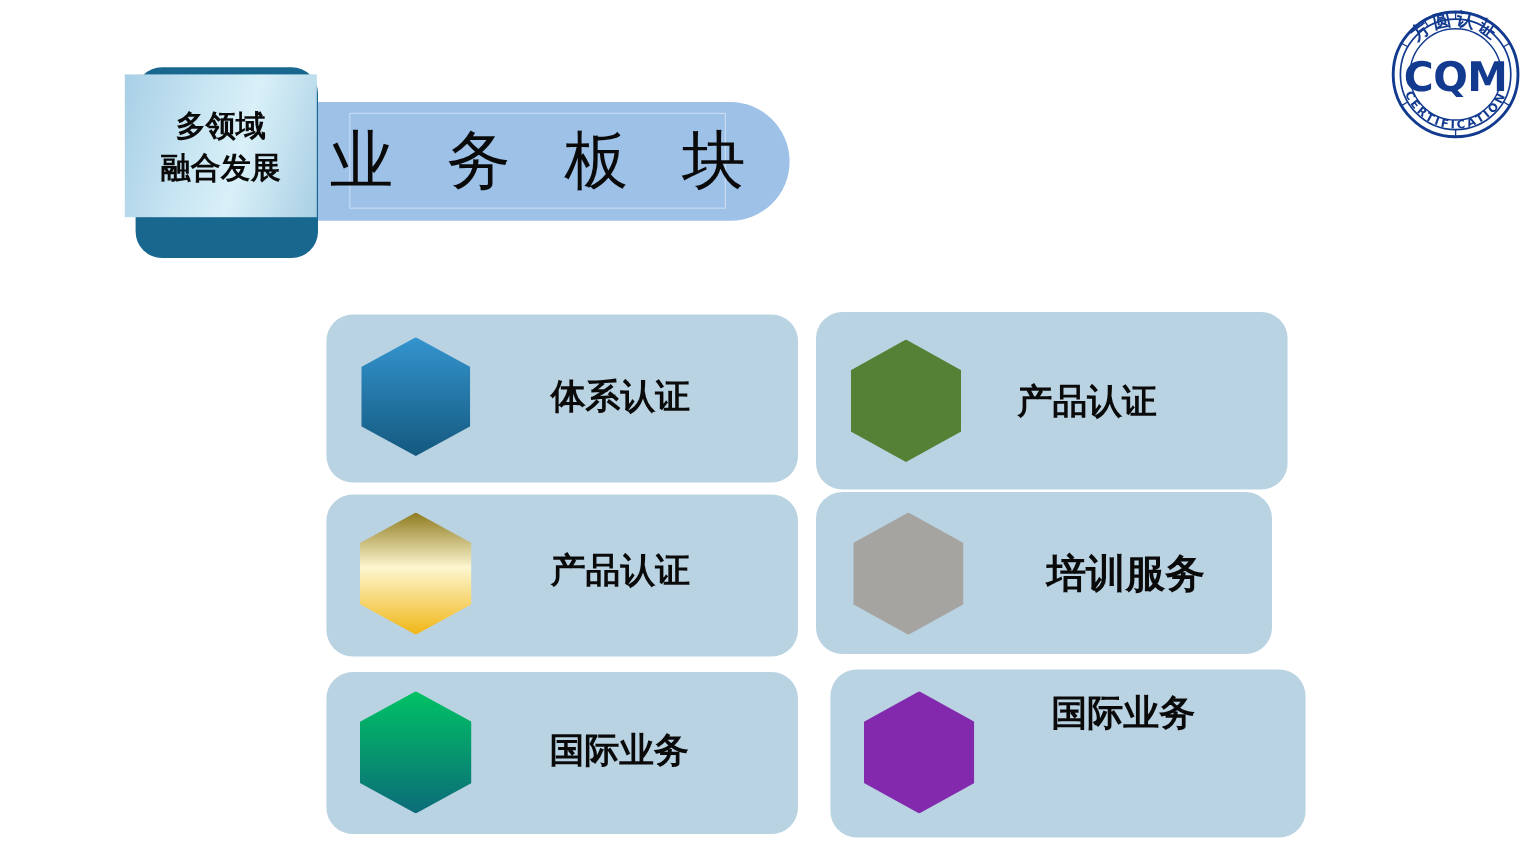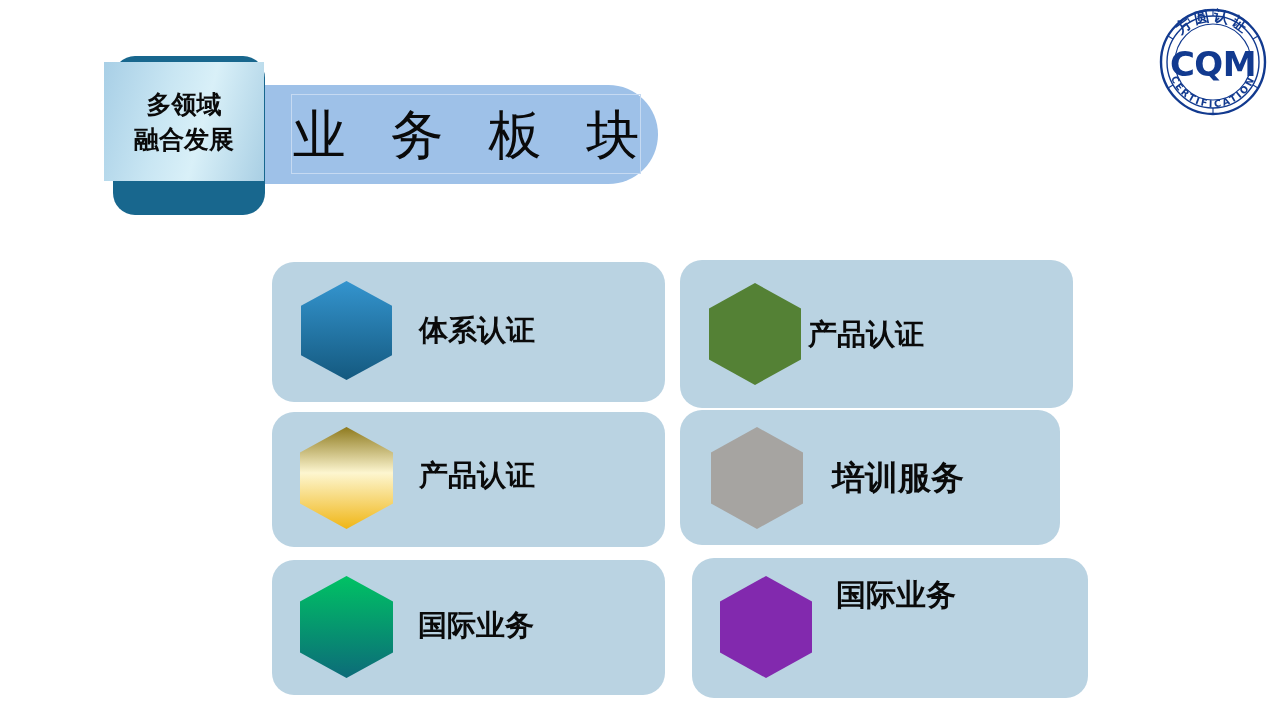--- a/index.html
+++ b/index.html
@@ -40,21 +40,21 @@
     width: 472px;
     height: 99px;
     background: #9EC1E8;
     border-radius: 50px;
     box-sizing: border-box;
   }
   .title-pill-inner {
     position: absolute;
     left: 105px;
     top: 9px;
-    width: 350px;
+    width: 314px;
     height: 80px;
     border: 1px solid #C6DAF2;
     box-sizing: border-box;
     display: flex;
     align-items: center;
     justify-content: center;
   }
   .title-text {
     font-family: "DejaVu Sans", "Liberation Sans", sans-serif;
     font-size: 53px;
@@ -121,20 +121,21 @@
     -webkit-clip-path: polygon(50% 0%, 100% 25%, 100% 75%, 50% 100%, 0% 75%, 0% 25%);
     clip-path: polygon(50% 0%, 100% 25%, 100% 75%, 50% 100%, 0% 75%, 0% 25%);
   }
   .card-label {
     position: absolute;
     font-family: "DejaVu Sans", "Liberation Sans", sans-serif;
     font-weight: 700;
     color: #0a0a0a;
     line-height: 1;
     white-space: nowrap;
+    margin-left: 40px;
   }
 
   
   #card-0 { left: 272px; top: 262px; width: 393px; height: 140px; }
   #card-1 { left: 680px; top: 260px; width: 393px; height: 148px; }
   #card-2 { left: 272px; top: 412px; width: 393px; height: 135px; }
   #card-3 { left: 680px; top: 410px; width: 380px; height: 135px; }
   #card-4 { left: 272px; top: 560px; width: 393px; height: 135px; }
   #card-5 { left: 692px; top: 558px; width: 396px; height: 140px; }
 

